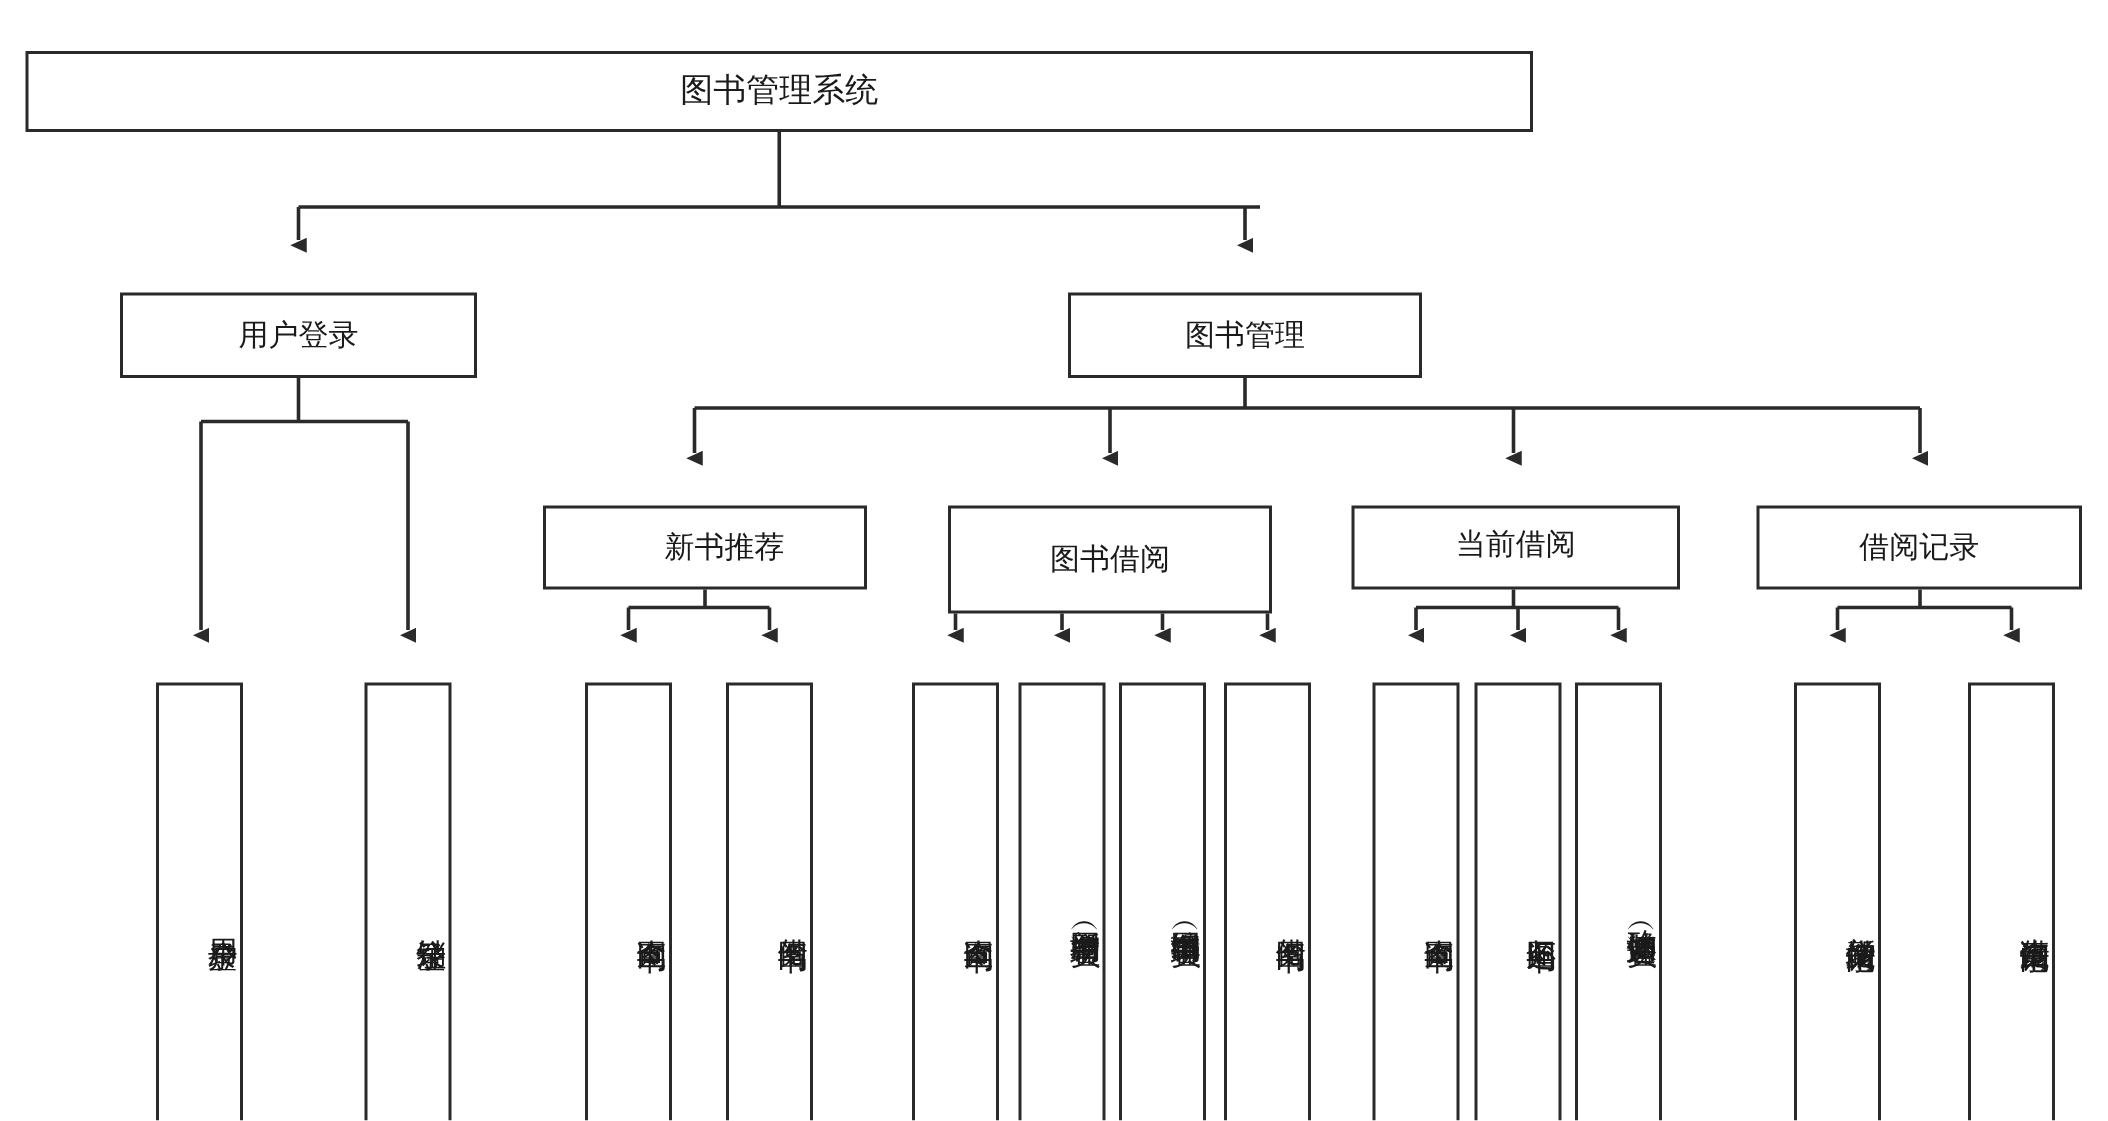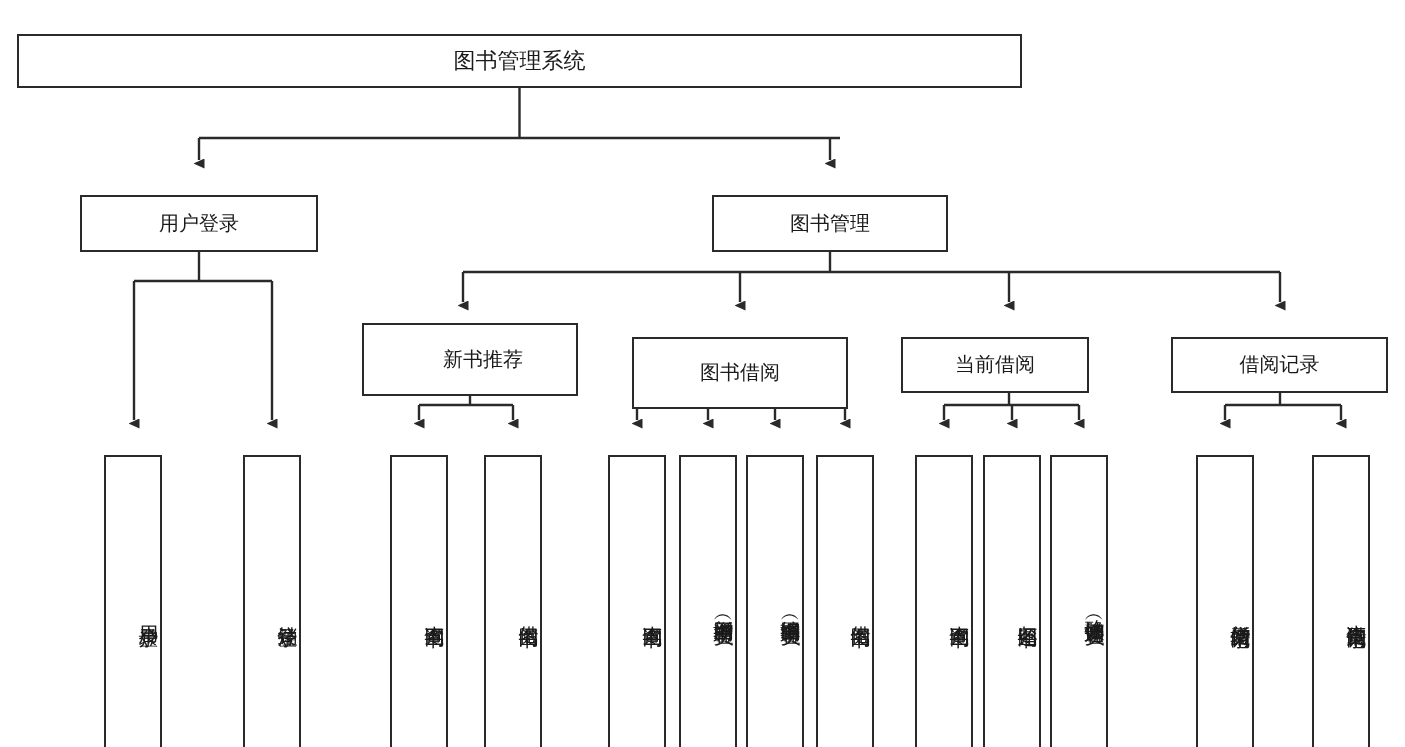--- a/index.html
+++ b/index.html
@@ -127,23 +127,23 @@
       <path d="M1225,405 L1225,420" marker-end="url(#arrow)"></path>
       <path d="M1341,405 L1341,420" marker-end="url(#arrow)"></path>
     </g>
   </svg>
 
   <div class="node node-root" style="left: 17px; top: 14px; width: 1005px; height: 54px;">图书管理系统</div>
 
   <div class="node node-l2" style="left: 80px; top: 175px; width: 238px; height: 57px;">用户登录</div>
   <div class="node node-l2" style="left: 712px; top: 175px; width: 236px; height: 57px;">图书管理</div>
 
-  <div class="node node-l3" style="left: 362px; top: 303px; width: 216px; height: 73px; padding-left: 26px;">新书推荐</div>
+  <div class="node node-l3" style="left: 362px; top: 317px; width: 216px; height: 56px; padding-left: 26px;">新书推荐</div>
   <div class="node node-l3" style="left: 632px; top: 317px; width: 216px; height: 72px;">图书借阅</div>
-  <div class="node node-l3" style="left: 901px; top: 317px; width: 188px; height: 56px;">当前借阅</div>
+  <div class="node node-l3" style="left: 901px; top: 317px; width: 219px; height: 56px; font-family: Liberation Mono, monospace;">当前借阅</div>
   <div class="node node-l3" style="left: 1171px; top: 317px; width: 217px; height: 56px;">借阅记录</div>
 
   <div class="node node-leaf" style="left: 104px; top: 435px; width: 58px; height: 300px;">用户登录</div>
   <div class="node node-leaf" style="left: 243px; top: 435px; width: 58px; height: 300px;">注销登录</div>
   <div class="node node-leaf" style="left: 390px; top: 435px; width: 58px; height: 300px;">查询图书</div>
   <div class="node node-leaf" style="left: 484px; top: 435px; width: 58px; height: 300px;">借阅图书</div>
   <div class="node node-leaf" style="left: 608px; top: 435px; width: 58px; height: 300px;">查询图书</div>
   <div class="node node-leaf leaf-tall" style="left: 679px; top: 435px; width: 58px; height: 300px;">新增图书（管理员）</div>
   <div class="node node-leaf leaf-tall" style="left: 746px; top: 435px; width: 58px; height: 300px;">编辑图书（管理员）</div>
   <div class="node node-leaf" style="left: 816px; top: 435px; width: 58px; height: 300px;">借阅图书</div>

